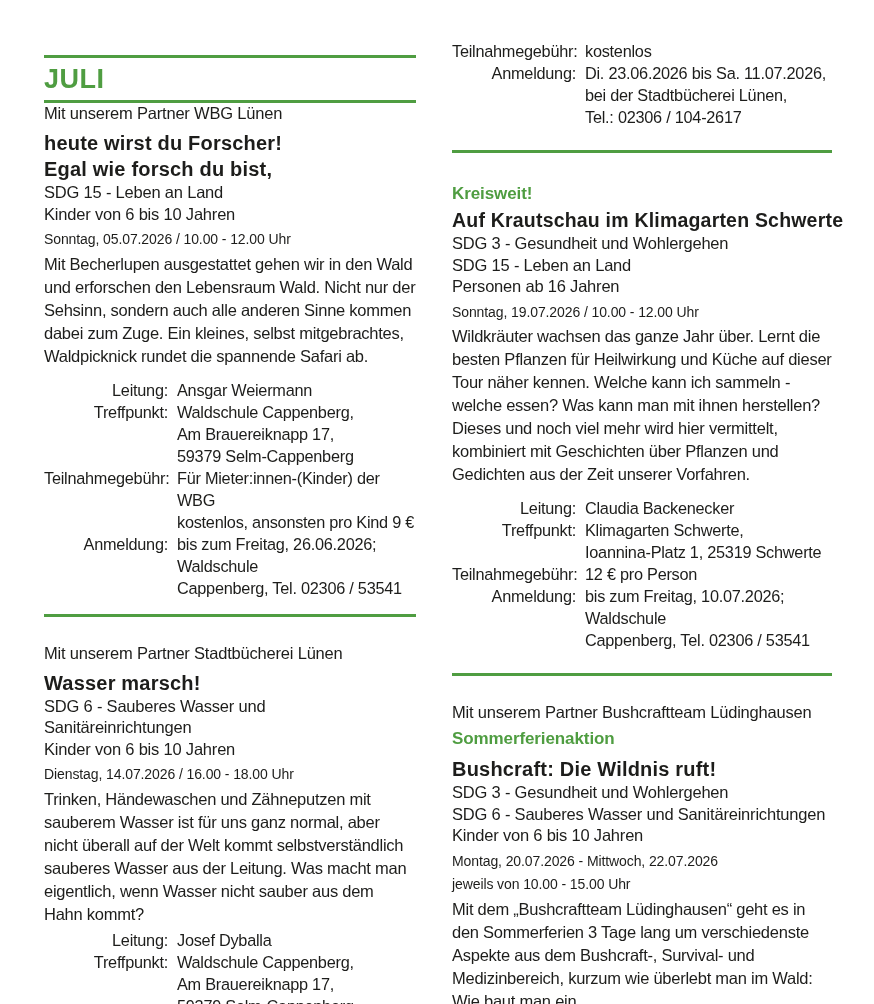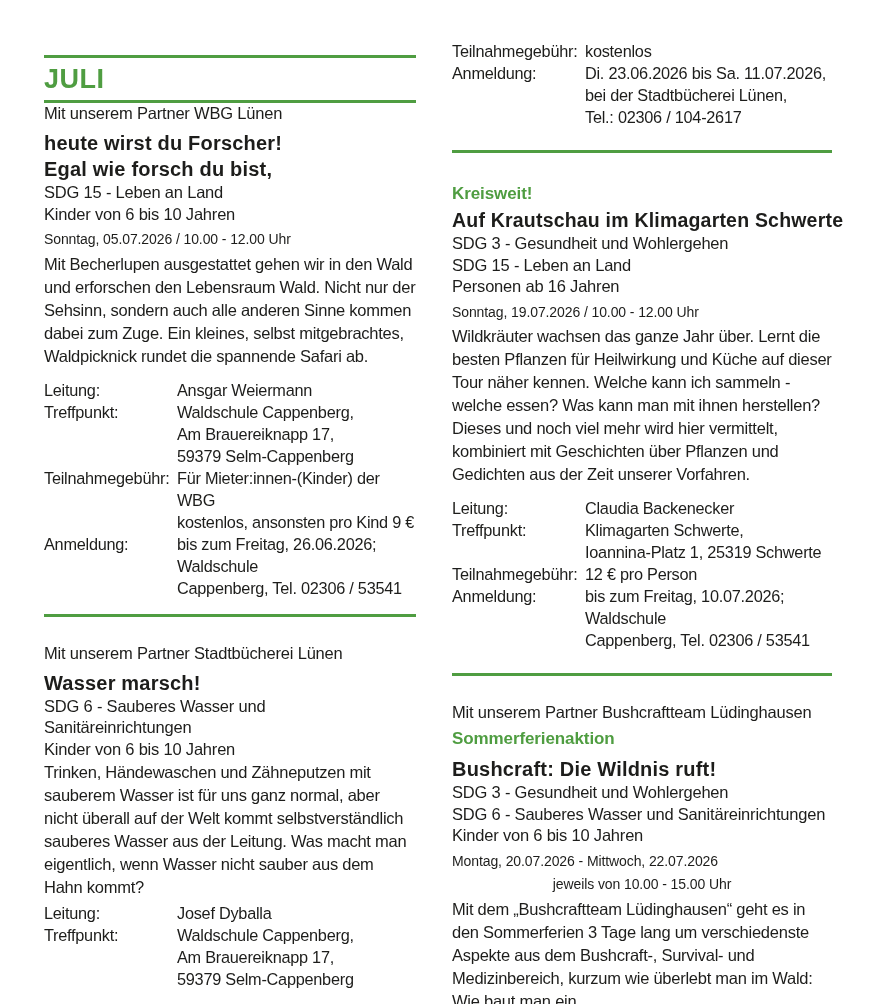--- a/index.html
+++ b/index.html
@@ -30,21 +30,21 @@
     margin-top:6px;white-space:nowrap;
   }
   .meta{font-size:16.5px;line-height:21.5px;letter-spacing:-.2px;}
   .datetime{font-size:14px;font-weight:normal;line-height:23.5px;margin-top:3px;letter-spacing:-.1px;white-space:nowrap;}
   .desc{font-size:16.5px;line-height:23px;letter-spacing:-.25px;margin-top:1px;}
 
   .details{
     display:grid;grid-template-columns:124px 1fr;column-gap:9px;
     font-size:16.3px;line-height:22px;letter-spacing:-.25px;margin-top:11px;
   }
-  .details .dl{text-align:left;white-space:nowrap;}
+  .details .dl{text-align:right;white-space:nowrap;}
   .details .dv{white-space:pre-line;}
 
   .divider{margin-top:15px;}
   .tag{color:var(--green);font-weight:bold;font-size:17px;line-height:22px;letter-spacing:-.1px;}
   .mt-sect{margin-top:30px;}
   .mt-sm{margin-top:5px;}
   .mt-part{margin-top:26px;}
   .pad-top-right{padding-top:40px;}
 </style>
 </head>
@@ -83,20 +83,21 @@
       </div>
     </div>
 
     <div class="rule divider"></div>
 
     <div>
       <div class="partner mt-part">Mit unserem Partner Stadtbücherei Lünen</div>
       <div class="title">Wasser marsch!</div>
       <div class="meta">SDG 6 - Sauberes Wasser und Sanitäreinrichtungen</div>
       <div class="meta">Kinder von 6 bis 10 Jahren</div>
+      <div class="datetime">Dienstag, 14.07.2026 / 16.00 - 18.00 Uhr</div>
       <div class="desc">Trinken, Händewaschen und Zähneputzen mit sauberem Wasser ist für uns ganz normal, aber nicht überall auf der Welt kommt selbstverständlich sauberes Wasser aus der Leitung. Was macht man eigentlich, wenn Wasser nicht sauber aus dem Hahn kommt?</div>
       <div class="details" style="margin-top:3px;">
         <div class="dl">Leitung:</div>
         <div class="dv">Josef Dyballa</div>
         <div class="dl">Treffpunkt:</div>
         <div class="dv">Waldschule Cappenberg,
 Am Brauereiknapp 17,
 59379 Selm-Cappenberg</div>
       </div>
     </div>
@@ -140,18 +141,18 @@
     <div class="rule divider" style="margin-top:22px;"></div>
 
     <div>
       <div class="partner mt-part">Mit unserem Partner Bushcraftteam Lüdinghausen</div>
       <div class="tag mt-sm">Sommerferienaktion</div>
       <div class="title">Bushcraft: Die Wildnis ruft!</div>
       <div class="meta">SDG 3 - Gesundheit und Wohlergehen</div>
       <div class="meta">SDG 6 - Sauberes Wasser und Sanitäreinrichtungen</div>
       <div class="meta">Kinder von 6 bis 10 Jahren</div>
       <div class="datetime">Montag, 20.07.2026 - Mittwoch, 22.07.2026</div>
-      <div class="datetime" style="margin-top:0;text-align:center;">jeweils von 10.00 - 15.00 Uhr</div>
+      <div class="datetime" style="margin-top:0;">jeweils von 10.00 - 15.00 Uhr</div>
       <div class="desc">Mit dem „Bushcraftteam Lüdinghausen“ geht es in den Sommerferien 3 Tage lang um verschiedenste Aspekte aus dem Bushcraft-, Survival- und Medizinbereich, kurzum wie überlebt man im Wald: Wie baut man ein</div>
     </div>
   </div>
 
 </div>
 
 </body></html>

